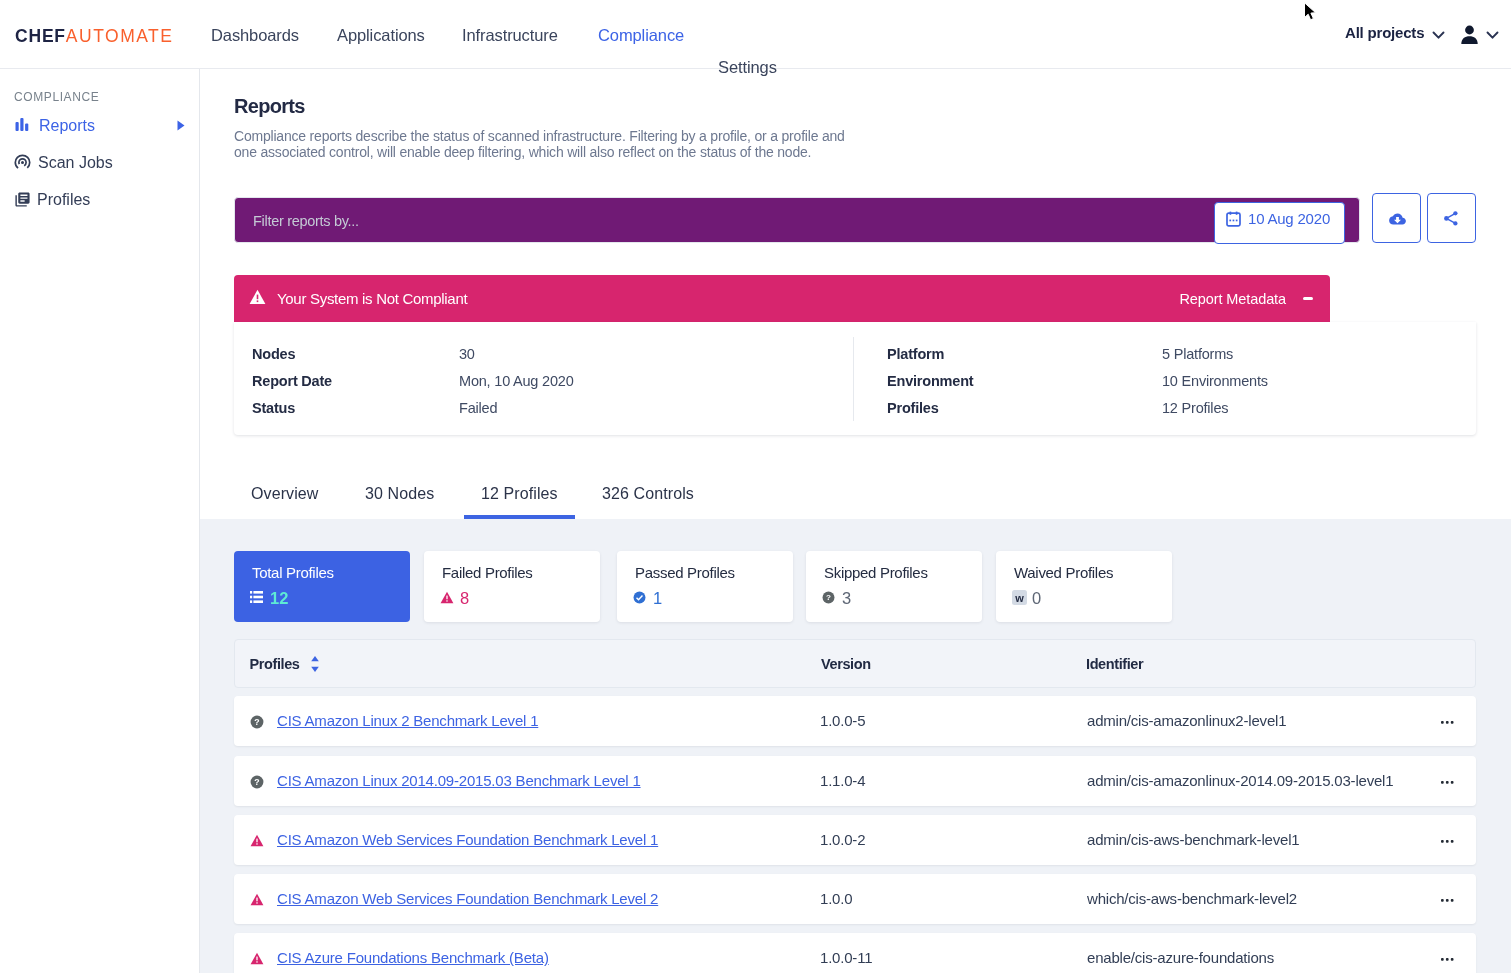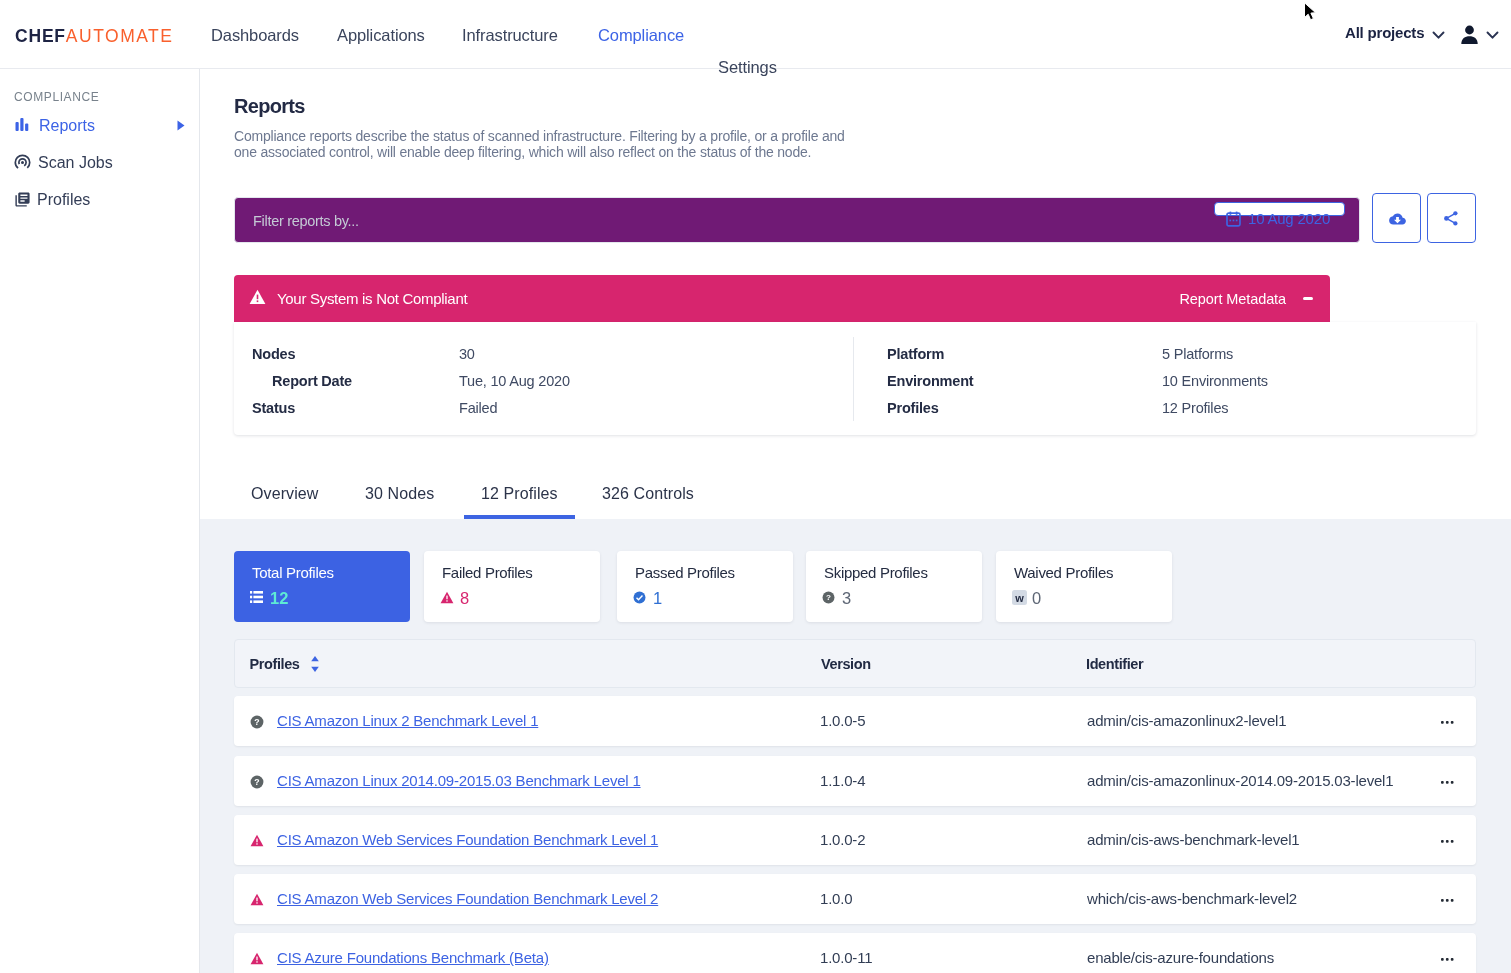--- a/index.html
+++ b/index.html
@@ -23,21 +23,21 @@
 #side-title { position:absolute; left:14px; top:90px; font-size:12px; font-weight:400; color:#78828c; letter-spacing:0.6px; }
 .side-item { position:absolute; font-size:16px; color:#333d56; }
 
 
 #main-title { position:absolute; left:234px; top:95px; font-size:20px; font-weight:700; color:#232a44; letter-spacing:-0.7px;}
 #main-desc { position:absolute; left:234px; top:128px; font-size:14px; line-height:16px; color:#6d7890; letter-spacing:-0.2px;}
 
 
 #filterbox { position:absolute; left:234px; top:197px; width:1126px; height:46px; border:1px solid #e3e7ed; border-radius:4px; background:#701a75;}
 #filter-ph { position:absolute; left:18px; top:15px; font-size:14.5px; color:#c4cad5; letter-spacing:-0.3px;}
-#datebtn { position:absolute; left:979px; top:4px; width:131px; height:14px; border:1px solid #3d64e2; border-radius:4px; background:#fff; }
+#datebtn { position:absolute; left:979px; top:4px; width:131px; height:42px; border:1px solid #3d64e2; border-radius:4px; background:#fff; }
 #datebtn span { position:absolute; left:33px; top:7px; font-size:15px; color:#3d64e2; letter-spacing:-0.2px;}
 .sqbtn { position:absolute; top:193px; width:49px; height:50px; border:1px solid #3d64e2; border-radius:4px; background:#fff; }
 #cloudbtn { left:1372px; }
 #sharebtn { left:1427px; }
 
 
 #banner { position:absolute; left:234px; top:275px; width:1096px; height:47px; background:#d7256e; border-radius:4px 4px 0 0;padding-left:43px; }
 #banner .msg { position:absolute; left:43px; top:15px; font-size:15px; color:#fff; letter-spacing:-0.3px;}
 #banner .meta { position:absolute; right:44px; top:16px; font-size:14.5px; color:#fff; letter-spacing:-0.1px;}
 #banner .minus { position:absolute; right:17px; top:22px; width:10px; height:3px; background:#fff; border-radius:2px;}
@@ -169,24 +169,24 @@
     <rect x="7.7" y="5.6" width="1.6" height="4.6" fill="#d7256e"></rect>
     <rect x="7.7" y="11.4" width="1.6" height="1.7" fill="#d7256e"></rect>
   </svg>
   <div class="msg">Your System is Not Compliant</div>
   <div class="meta">Report Metadata</div>
   <div class="minus"></div>
 </div>
 <div id="metapanel">
   <div class="vdiv"></div>
   <div class="mlabel" style="left:18px; top:24px;">Nodes</div>
-  <div class="mlabel" style="left:18px; top:51px;margin-left:20px;">Report Date</div>
+  <div class="mlabel" style="left:18px; top:51px;">Report Date</div>
   <div class="mlabel" style="left:18px; top:78px;">Status</div>
   <div class="mval" style="left:225px; top:24px;">30</div>
-  <div class="mval" style="left:225px; top:51px;">Tue, 10 Aug 2020</div>
+  <div class="mval" style="left:225px; top:51px;">Mon, 10 Aug 2020</div>
   <div class="mval" style="left:225px; top:78px;">Failed</div>
   <div class="mlabel" style="left:653px; top:24px;">Platform</div>
   <div class="mlabel" style="left:653px; top:51px;">Environment</div>
   <div class="mlabel" style="left:653px; top:78px;">Profiles</div>
   <div class="mval" style="left:928px; top:24px;">5 Platforms</div>
   <div class="mval" style="left:928px; top:51px;">10 Environments</div>
   <div class="mval" style="left:928px; top:78px;">12 Profiles</div>
 </div>
 
 <div class="tab" style="left:251px;">Overview</div>

